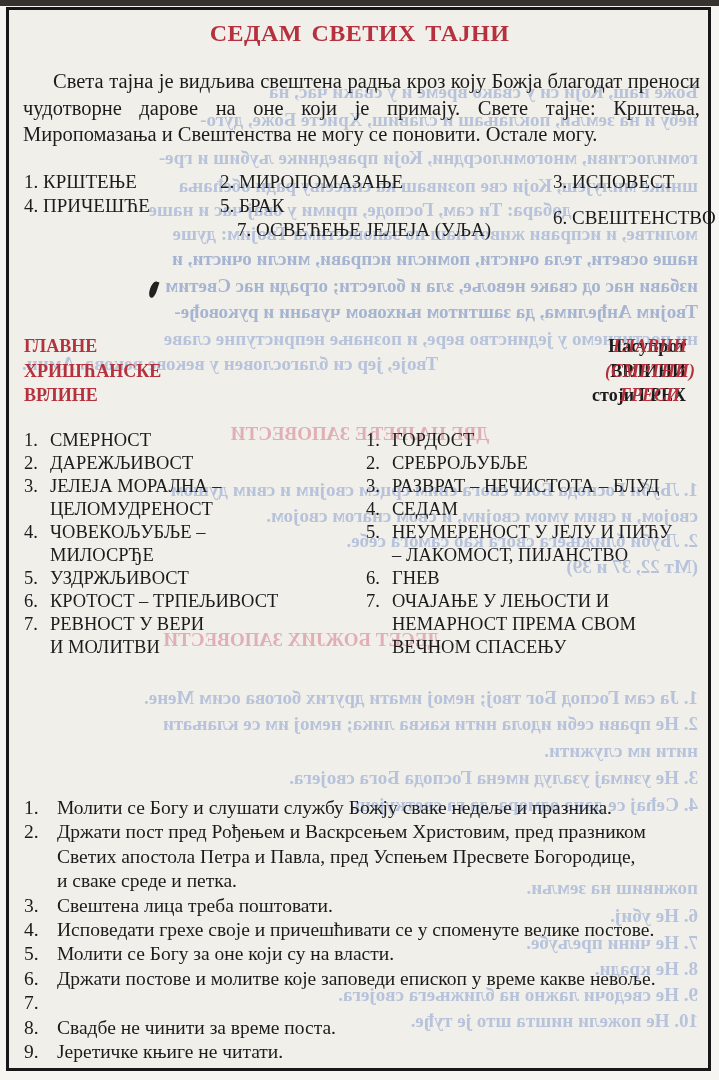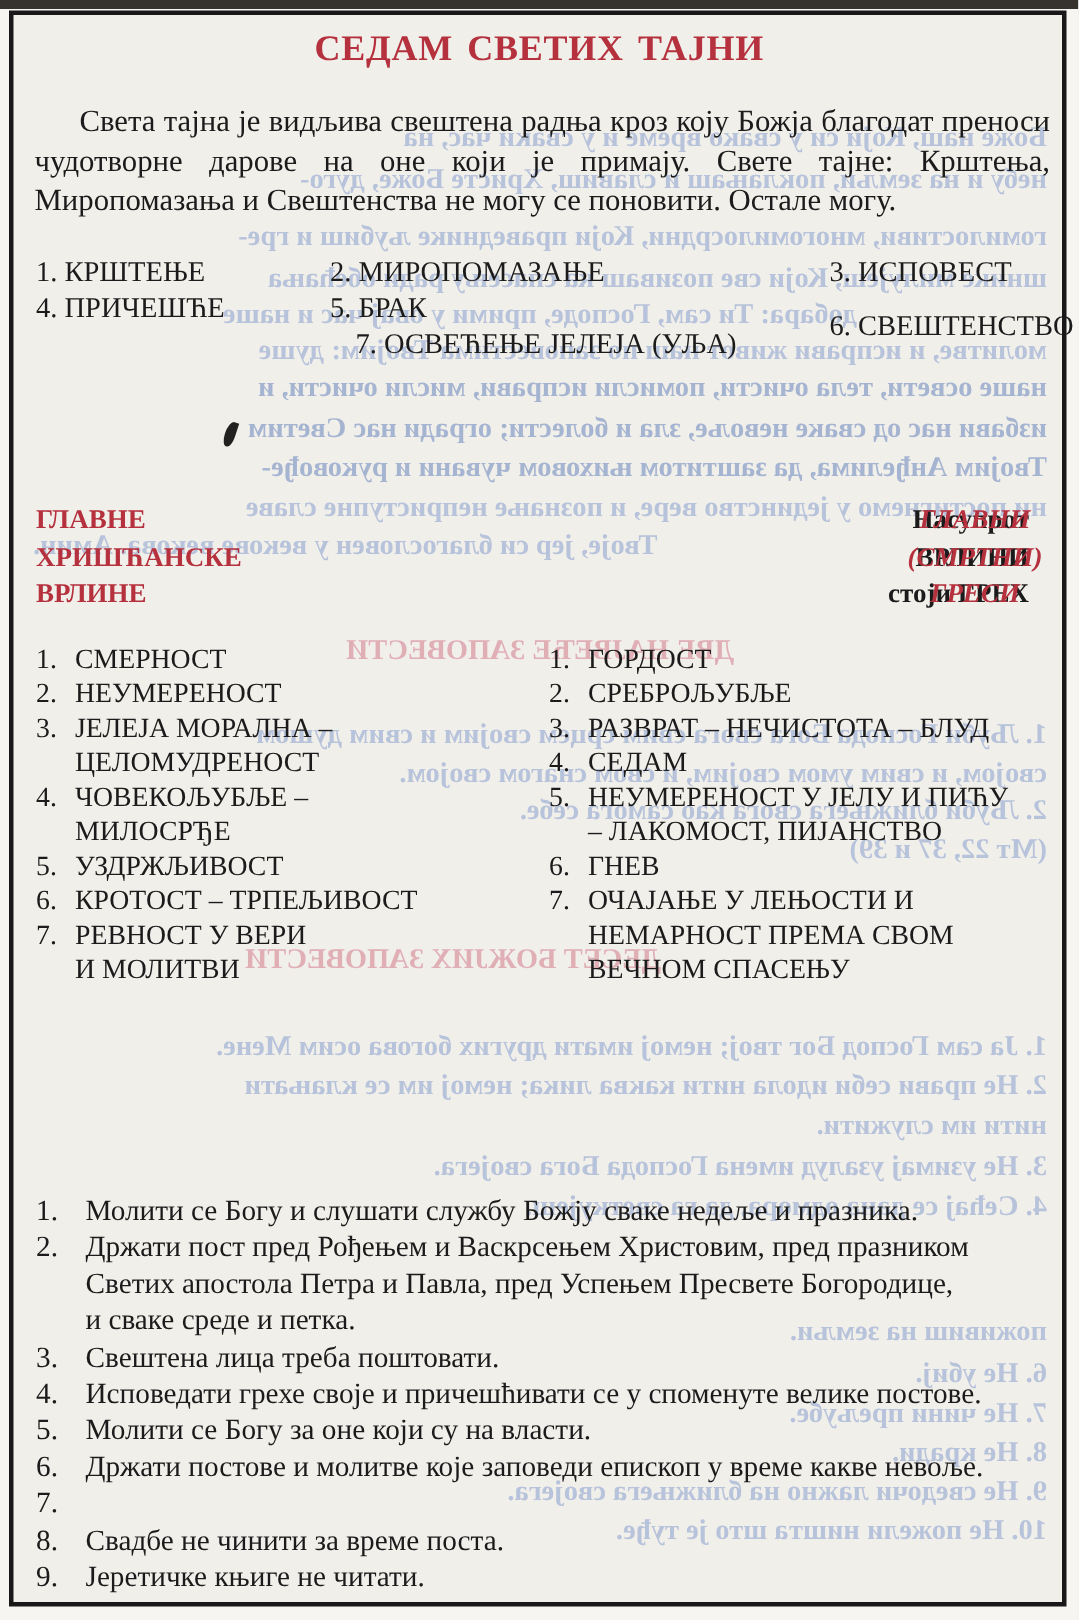--- a/index.html
+++ b/index.html
@@ -103,21 +103,21 @@
 (СМРТНИ)
 ГРЕСИ</div>
 
     <div class="list virtues">
         <div class="li">
         <span class="num">1.</span>
         <span class="txt">СМЕРНОСТ</span>
       </div>
         <div class="li">
         <span class="num">2.</span>
-        <span class="txt">НЕУМЕРЕНОСТ</span>
+        <span class="txt">ДАРЕЖЉИВОСТ</span>
       </div>
         <div class="li">
         <span class="num">3.</span>
         <span class="txt">ЈЕЛЕЈА МОРАЛНА –
 ЦЕЛОМУДРЕНОСТ</span>
       </div>
         <div class="li">
         <span class="num">4.</span>
         <span class="txt">ЧОВЕКОЉУБЉЕ –
 МИЛОСРЂЕ</span>

